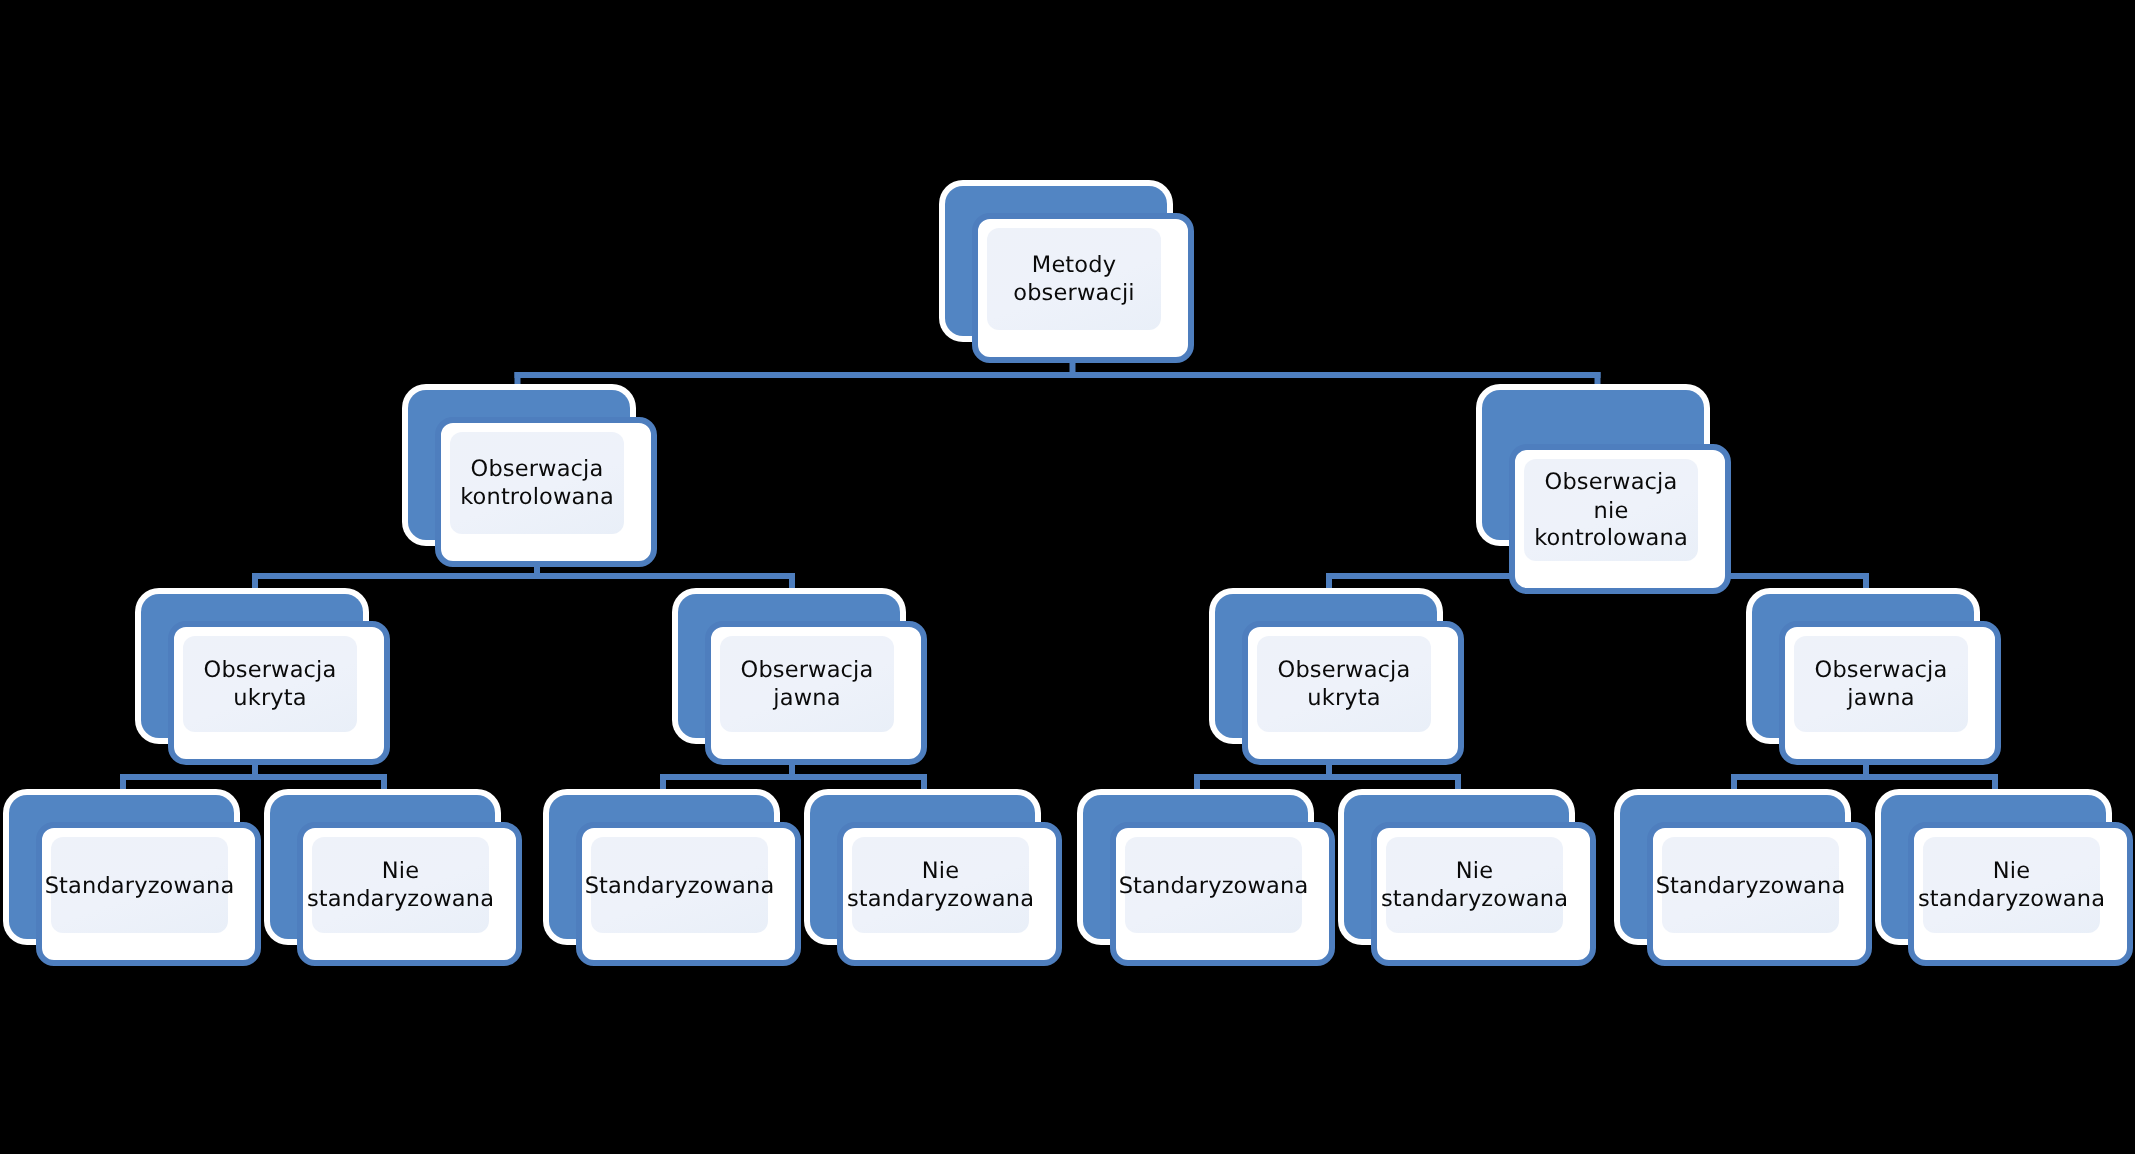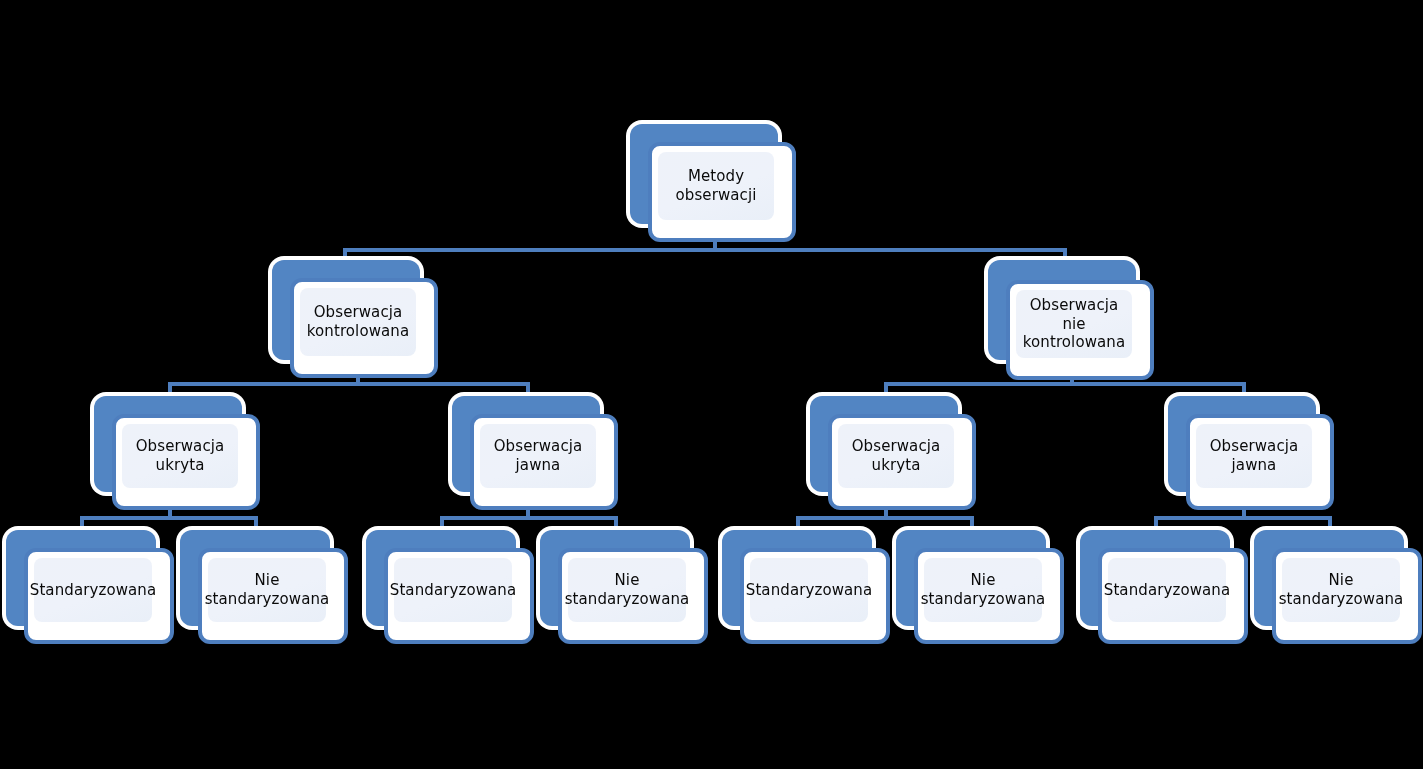--- a/index.html
+++ b/index.html
@@ -127,21 +127,21 @@
     <div class="front" style="left:18px; top:18px; width:148px; height:100px;">
       <div class="inner">
         <span class="label">Obserwacja
 kontrolowana</span>
       </div>
     </div>
   </div>
 
   <div class="node" style="left:988px; top:260px; width:166px; height:118px;">
     <div class="back" style="width:148px; height:100px;"></div>
-    <div class="front" style="left:18px; top:20px; width:148px; height:100px;">
+    <div class="front" style="left:18px; top:36px; width:148px; height:100px;">
       <div class="inner">
         <span class="label">Obserwacja nie
 kontrolowana</span>
       </div>
     </div>
   </div>
 
   <div class="node" style="left:94px; top:396px; width:166px; height:114px;">
     <div class="back" style="width:148px; height:96px;"></div>
     <div class="front" style="left:18px; top:18px; width:148px; height:96px;">

